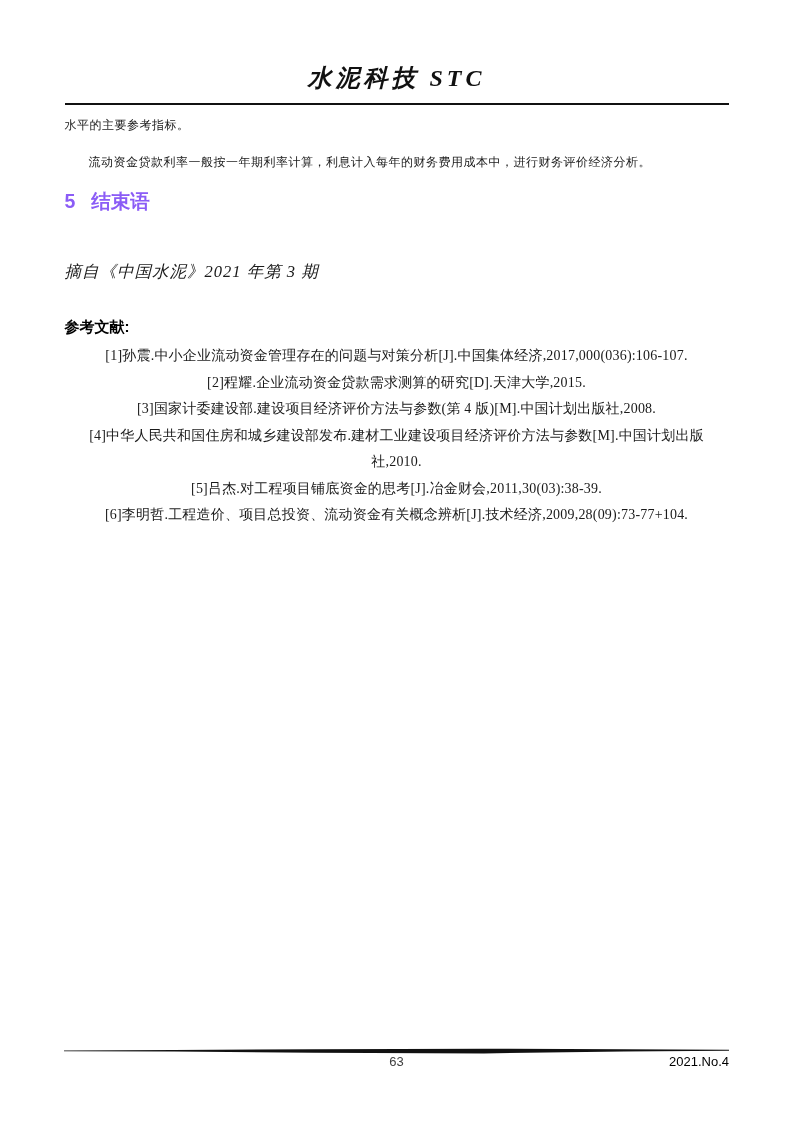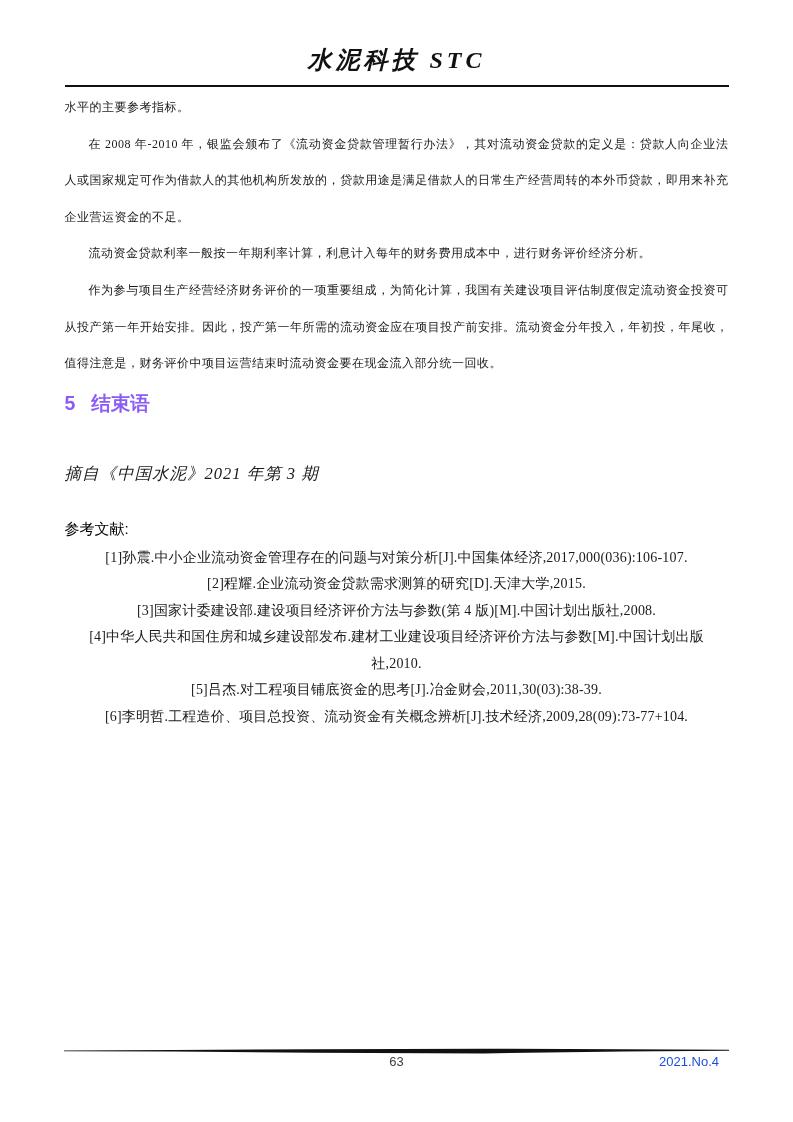--- a/index.html
+++ b/index.html
@@ -12,21 +12,21 @@
     width: 793px;
     height: 1122px;
     margin: 0 auto;
     background: #ffffff;
     color: #1a1a1a;
     font-family: "Liberation Serif", "DejaVu Serif", serif;
     overflow: hidden;
   }
   
   .header {
-    padding-top: 44px;
+    padding-top: 62px;
   }
   .journal-title {
     text-align: center;
     font-size: 24px;
     line-height: 32px;
     font-weight: bold;
     font-style: italic;
     letter-spacing: 4px;
     color: #111;
     font-family: "Liberation Serif", "DejaVu Serif", serif;
@@ -75,21 +75,21 @@
     line-height: 24px;
     letter-spacing: 1px;
   }
   
   .references {
     margin-top: 32px;
   }
   .ref-heading {
     font-family: "Liberation Sans", "DejaVu Sans", sans-serif;
     font-size: 15px;
-    font-weight: normal;
+    font-weight: bold;
     line-height: 22px;
     color: #000;
   }
   .ref-item {
     margin: 0;
     font-size: 14px;
     line-height: 26.5px;
     text-align: center;
     letter-spacing: 0.2px;
   }
@@ -115,45 +115,43 @@
     left: 0;
     width: 100%;
     text-align: center;
     font-family: "Liberation Sans", "DejaVu Sans", sans-serif;
     font-size: 13px;
     color: #404040;
   }
   .issue-label {
     position: absolute;
     top: 6px;
-    right: 10px;
+    right: 0;
     font-family: "Liberation Sans", "DejaVu Sans", sans-serif;
     font-size: 13px;
-    color: #1d4ed8;
+    color: #000000;
   }
 </style>
 </head>
 <body>
 
 <div class="page">
 
   <header class="header">
     <div class="journal-title">水泥科技 STC</div>
     <div class="header-rule"></div>
   </header>
 
   <main class="content">
 
     <p class="body-line no-indent">水平的主要参考指标。</p>
 
-    <p class="body-para">在 2008 年-2010 年，银监会颁布了《流动资金贷款管理暂行办法》，其对流动资金贷款的定义是：贷款人向企业法人或国家规定可作为借款人的其他机构所发放的，贷款用途是满足借款人的日常生产经营周转的本外币贷款，即用来补充企业营运资金的不足。</p>
 
     <p class="body-para">流动资金贷款利率一般按一年期利率计算，利息计入每年的财务费用成本中，进行财务评价经济分析。</p>
 
-    <p class="body-para">作为参与项目生产经营经济财务评价的一项重要组成，为简化计算，我国有关建设项目评估制度假定流动资金投资可从投产第一年开始安排。因此，投产第一年所需的流动资金应在项目投产前安排。流动资金分年投入，年初投，年尾收，值得注意是，财务评价中项目运营结束时流动资金要在现金流入部分统一回收。</p>
 
     <h2 class="section-heading">
       <span class="section-number">5</span><span>结束语</span>
     </h2>
 
 
     <p class="source-note">摘自《中国水泥》2021 年第 3 期</p>
 
     <section class="references">
       <div class="ref-heading">参考文献:</div>

